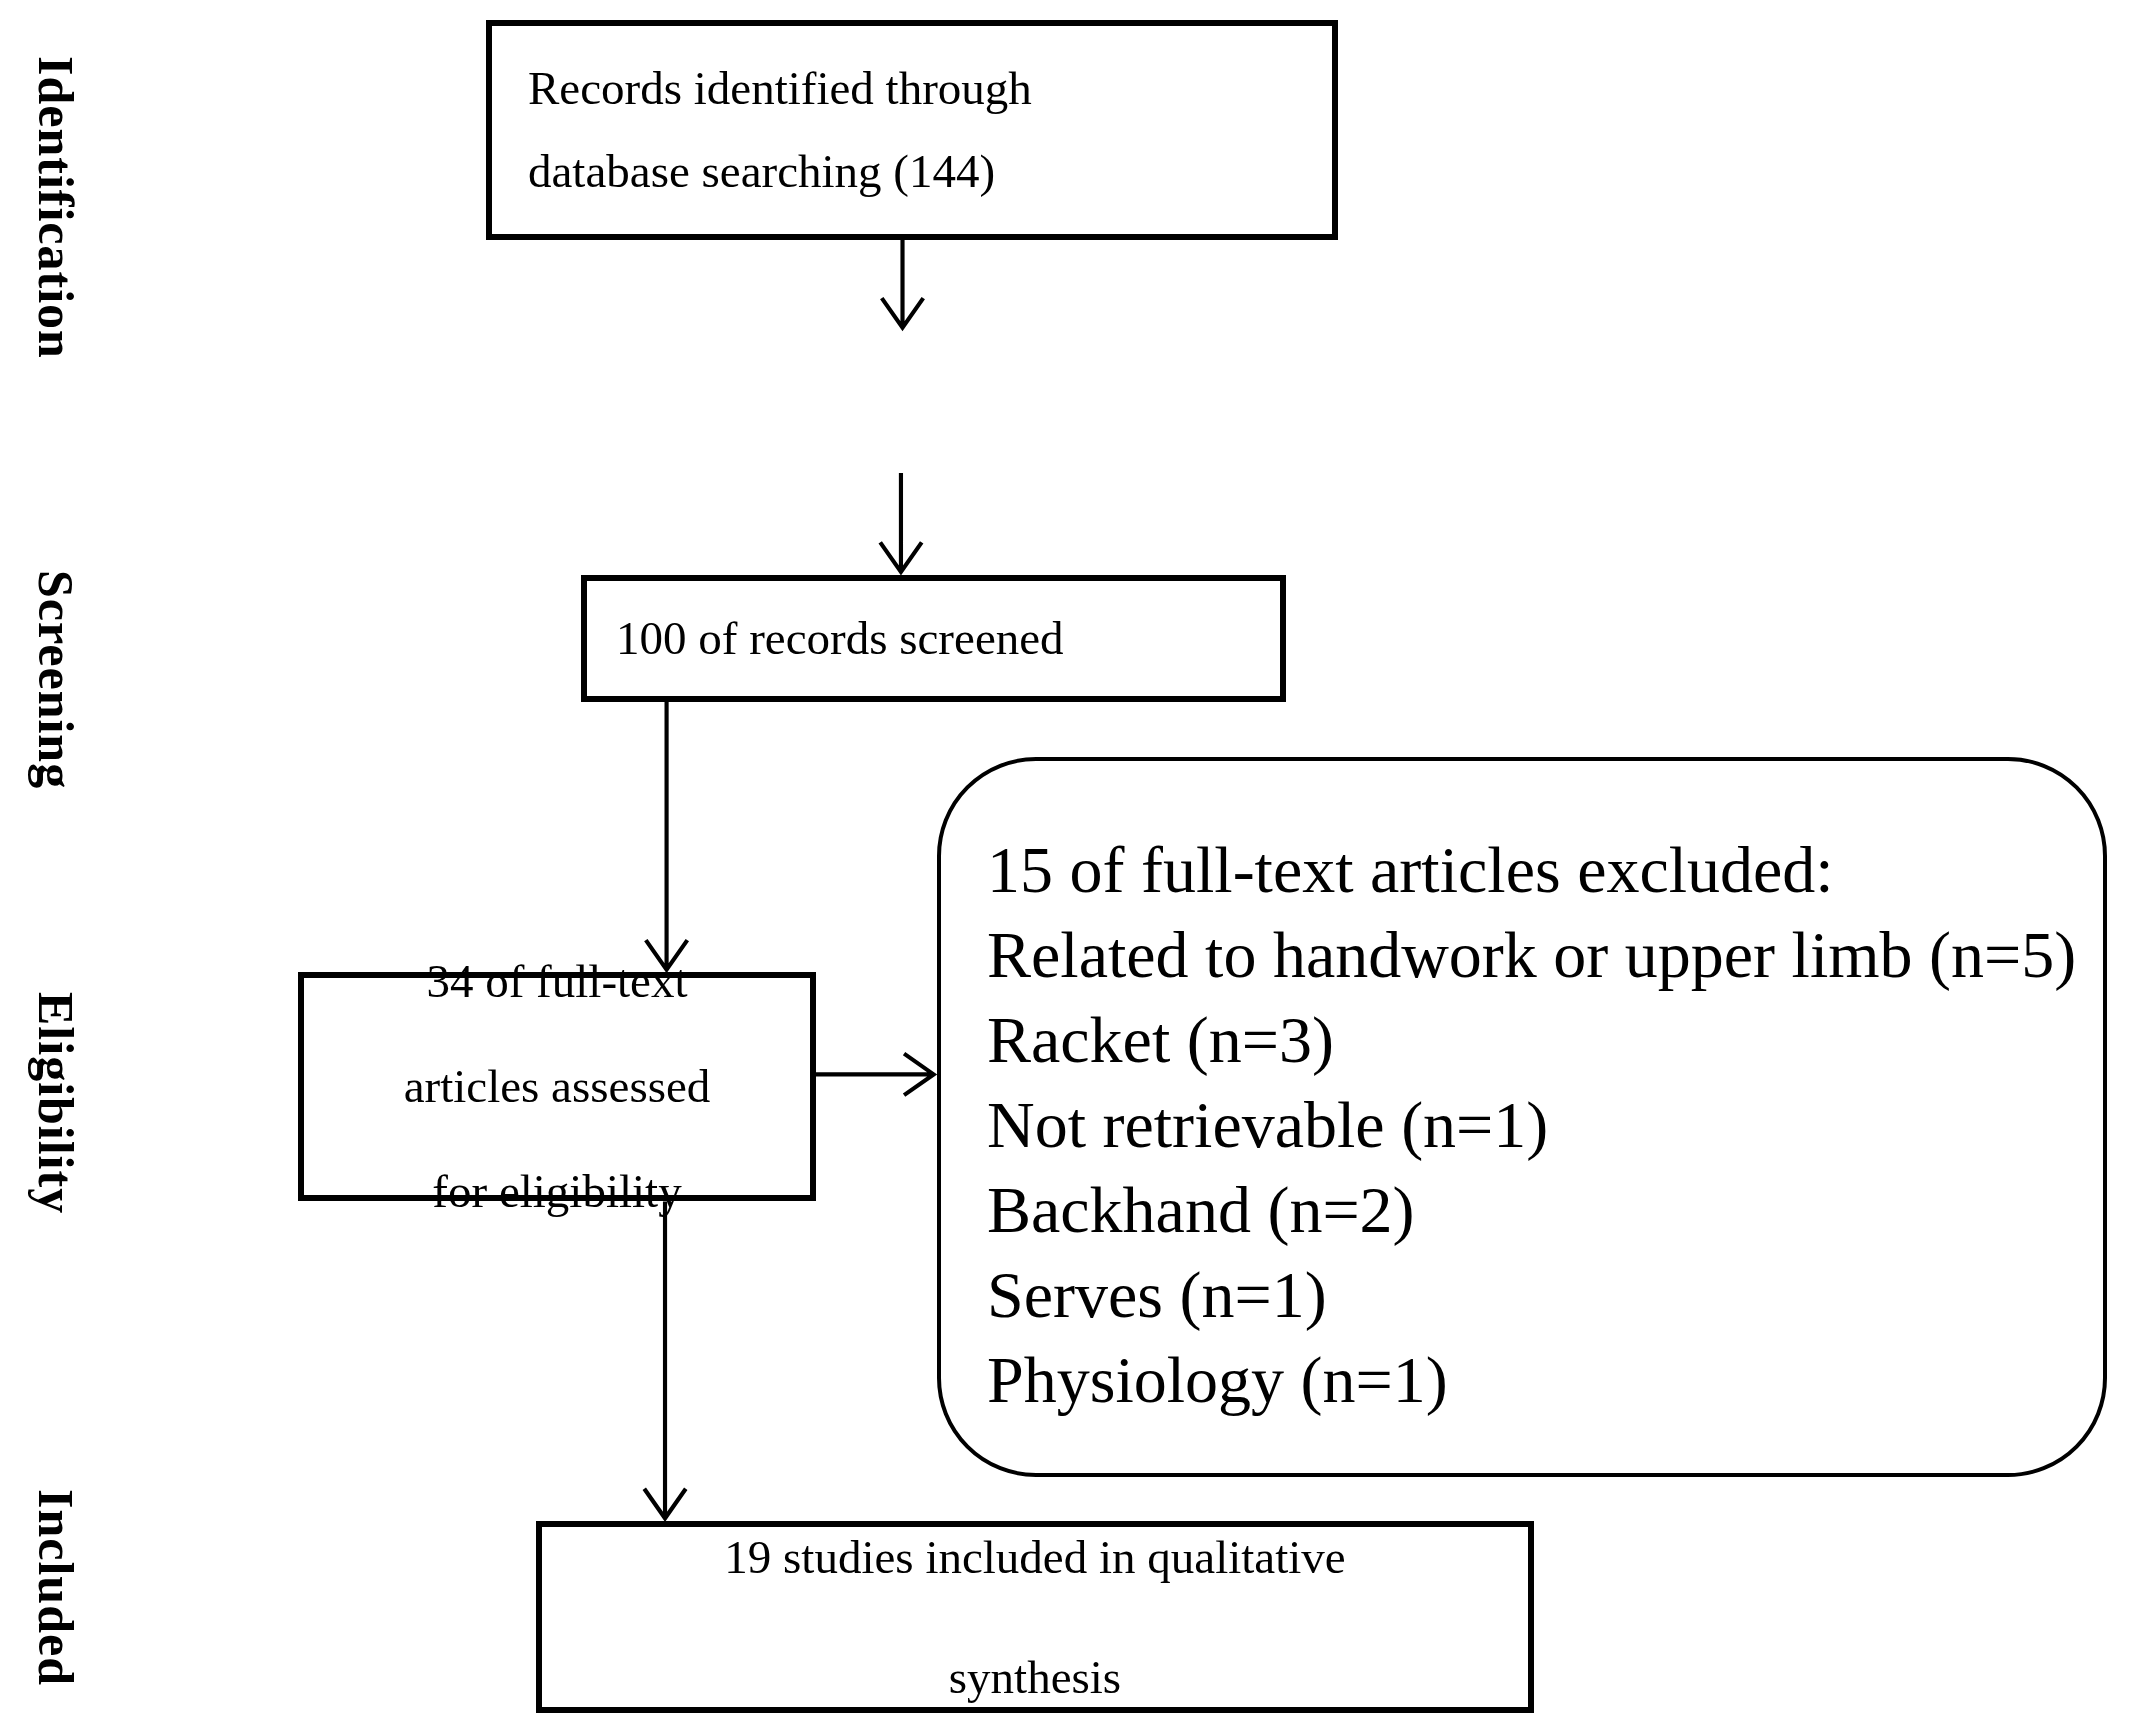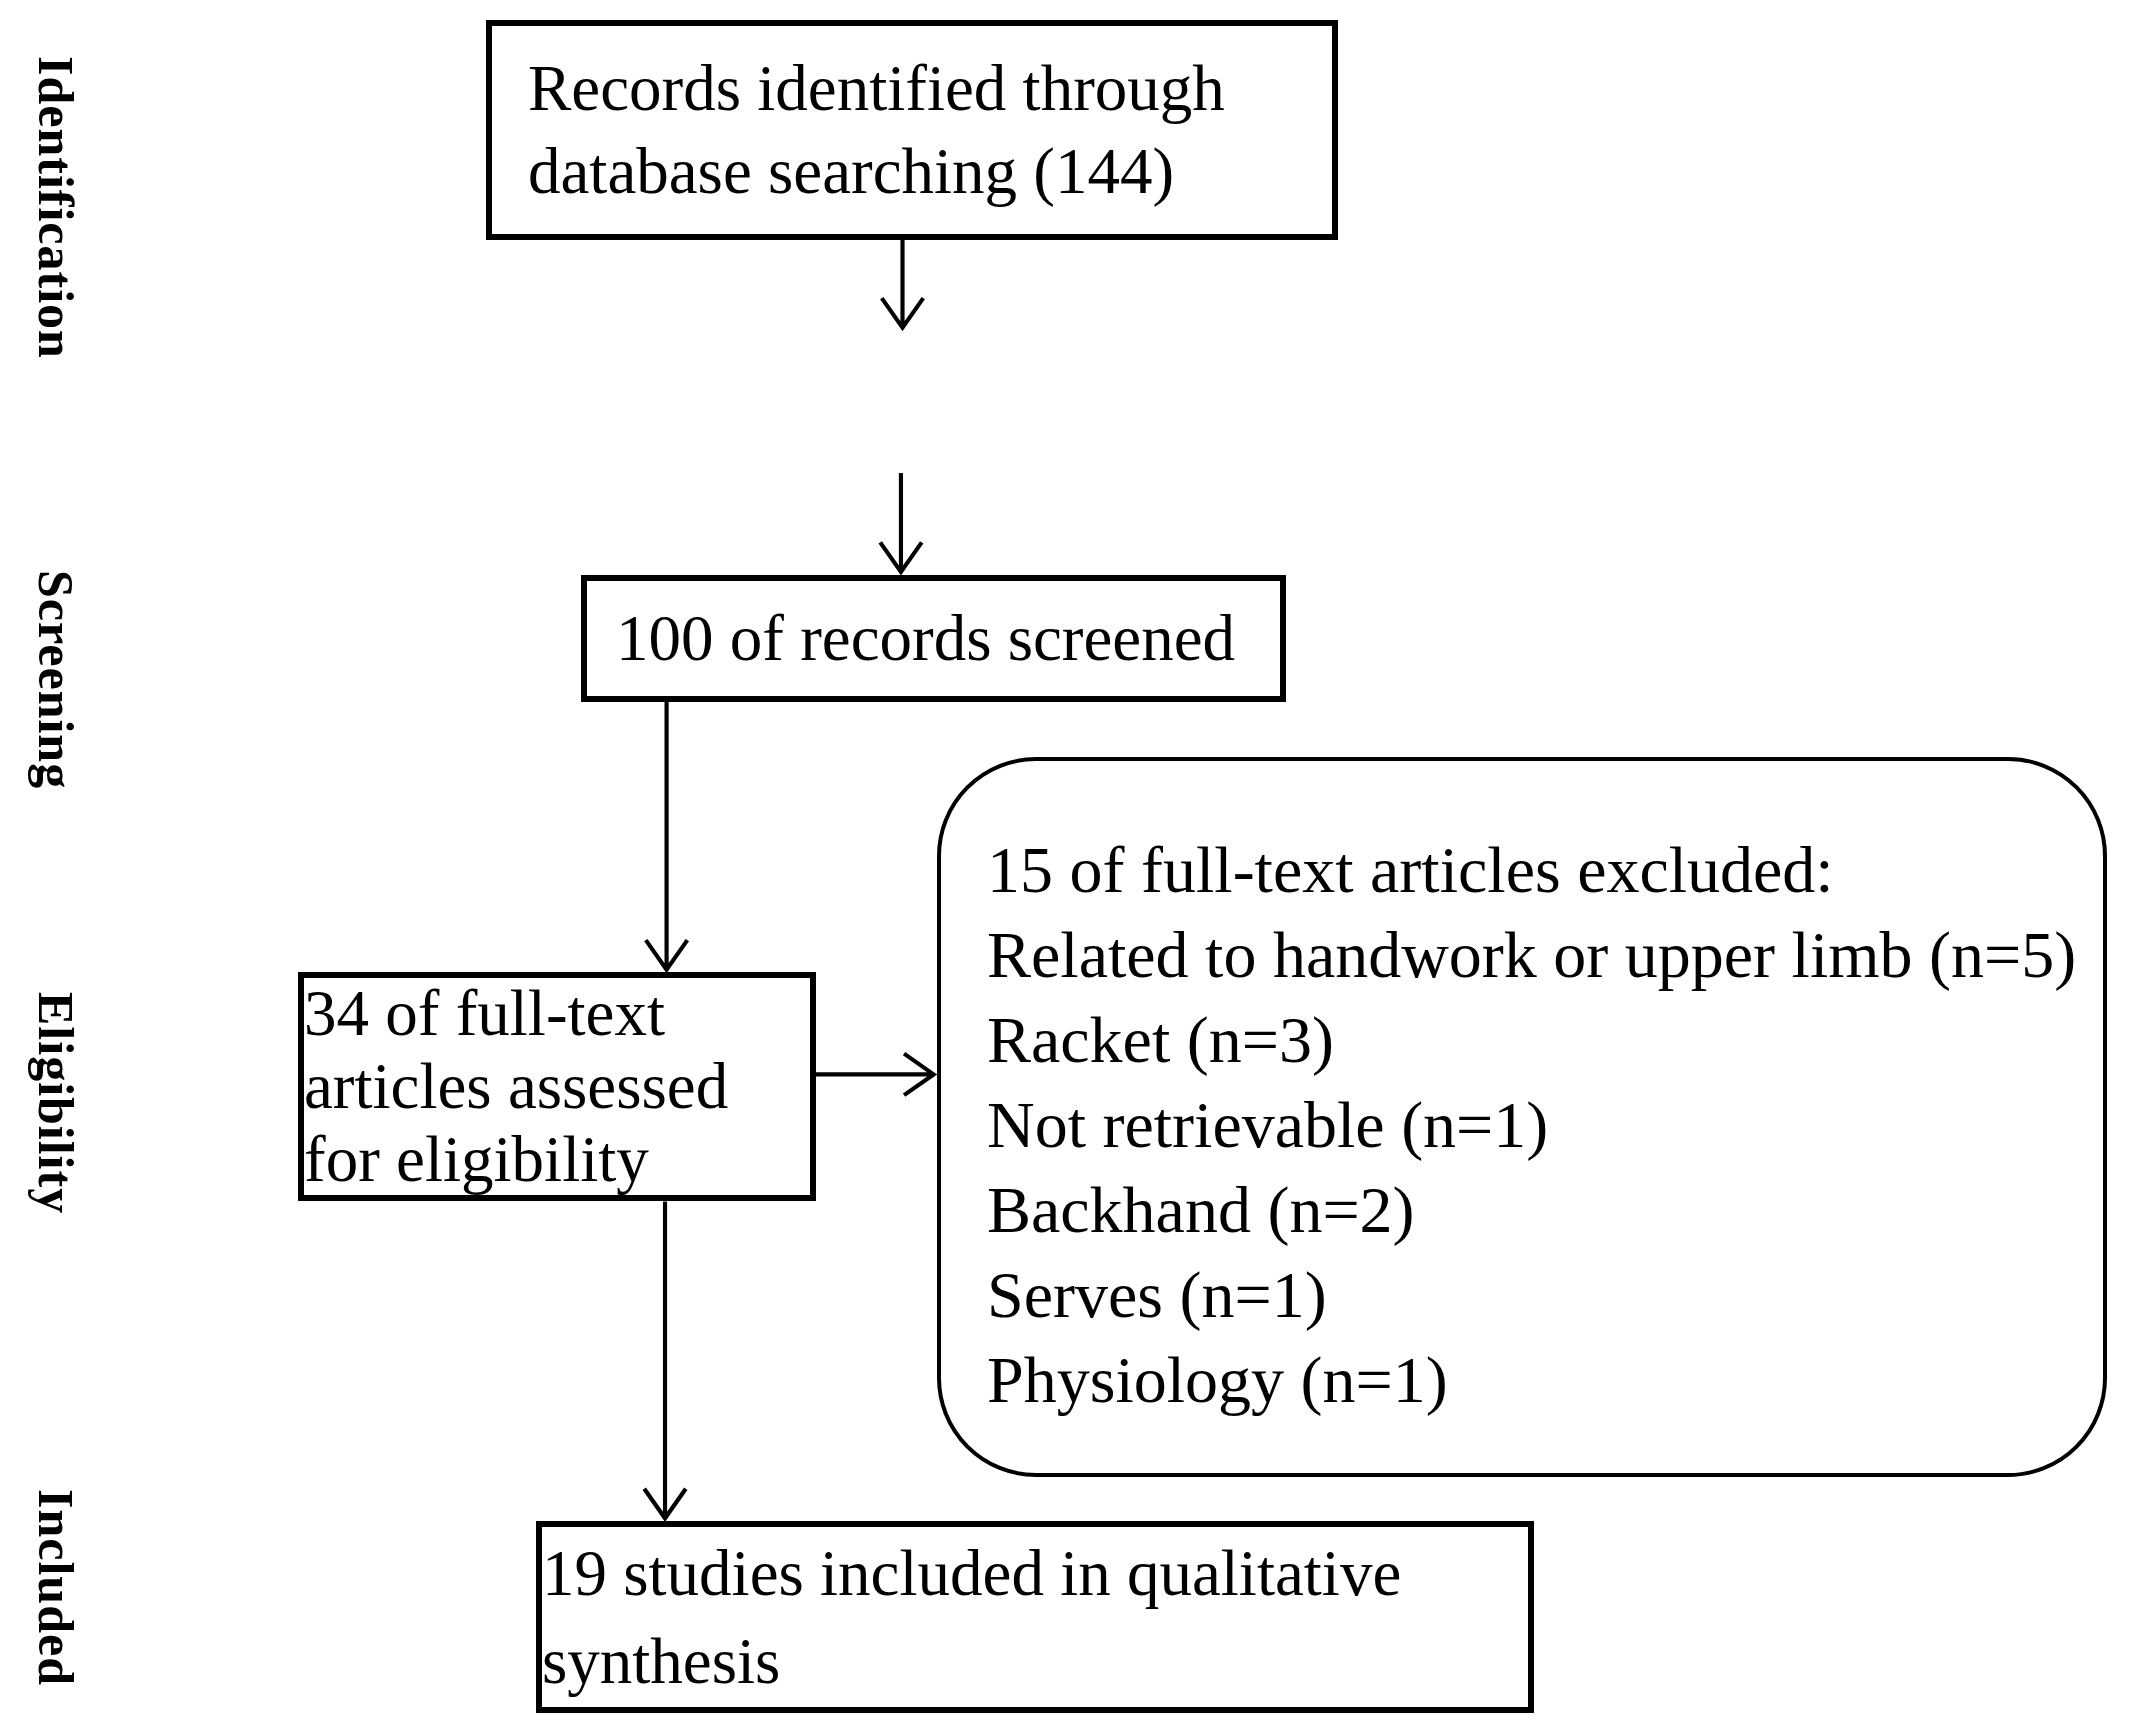--- a/index.html
+++ b/index.html
@@ -30,27 +30,29 @@
     white-space: nowrap;
   }
   .box {
     position: absolute;
     box-sizing: border-box;
     border: 6.2px solid #000000;
     background: #ffffff;
     display: flex;
     flex-direction: column;
     justify-content: center;
-    font-size: 65px;
+    font-size: 47px;
   }
   .box .ln {
     white-space: nowrap;
     line-height: 83px;
   }
   .box-centered {
+    text-align: center;
+    gap: 32px;
   }
   .box-excluded {
     border-width: 4.7px;
     border-radius: 99px;
     justify-content: center;
     padding: 15.6px 15.6px 0 46px;
     font-size: 66px;
   }
   .box-excluded .ln {
     line-height: 85px;

